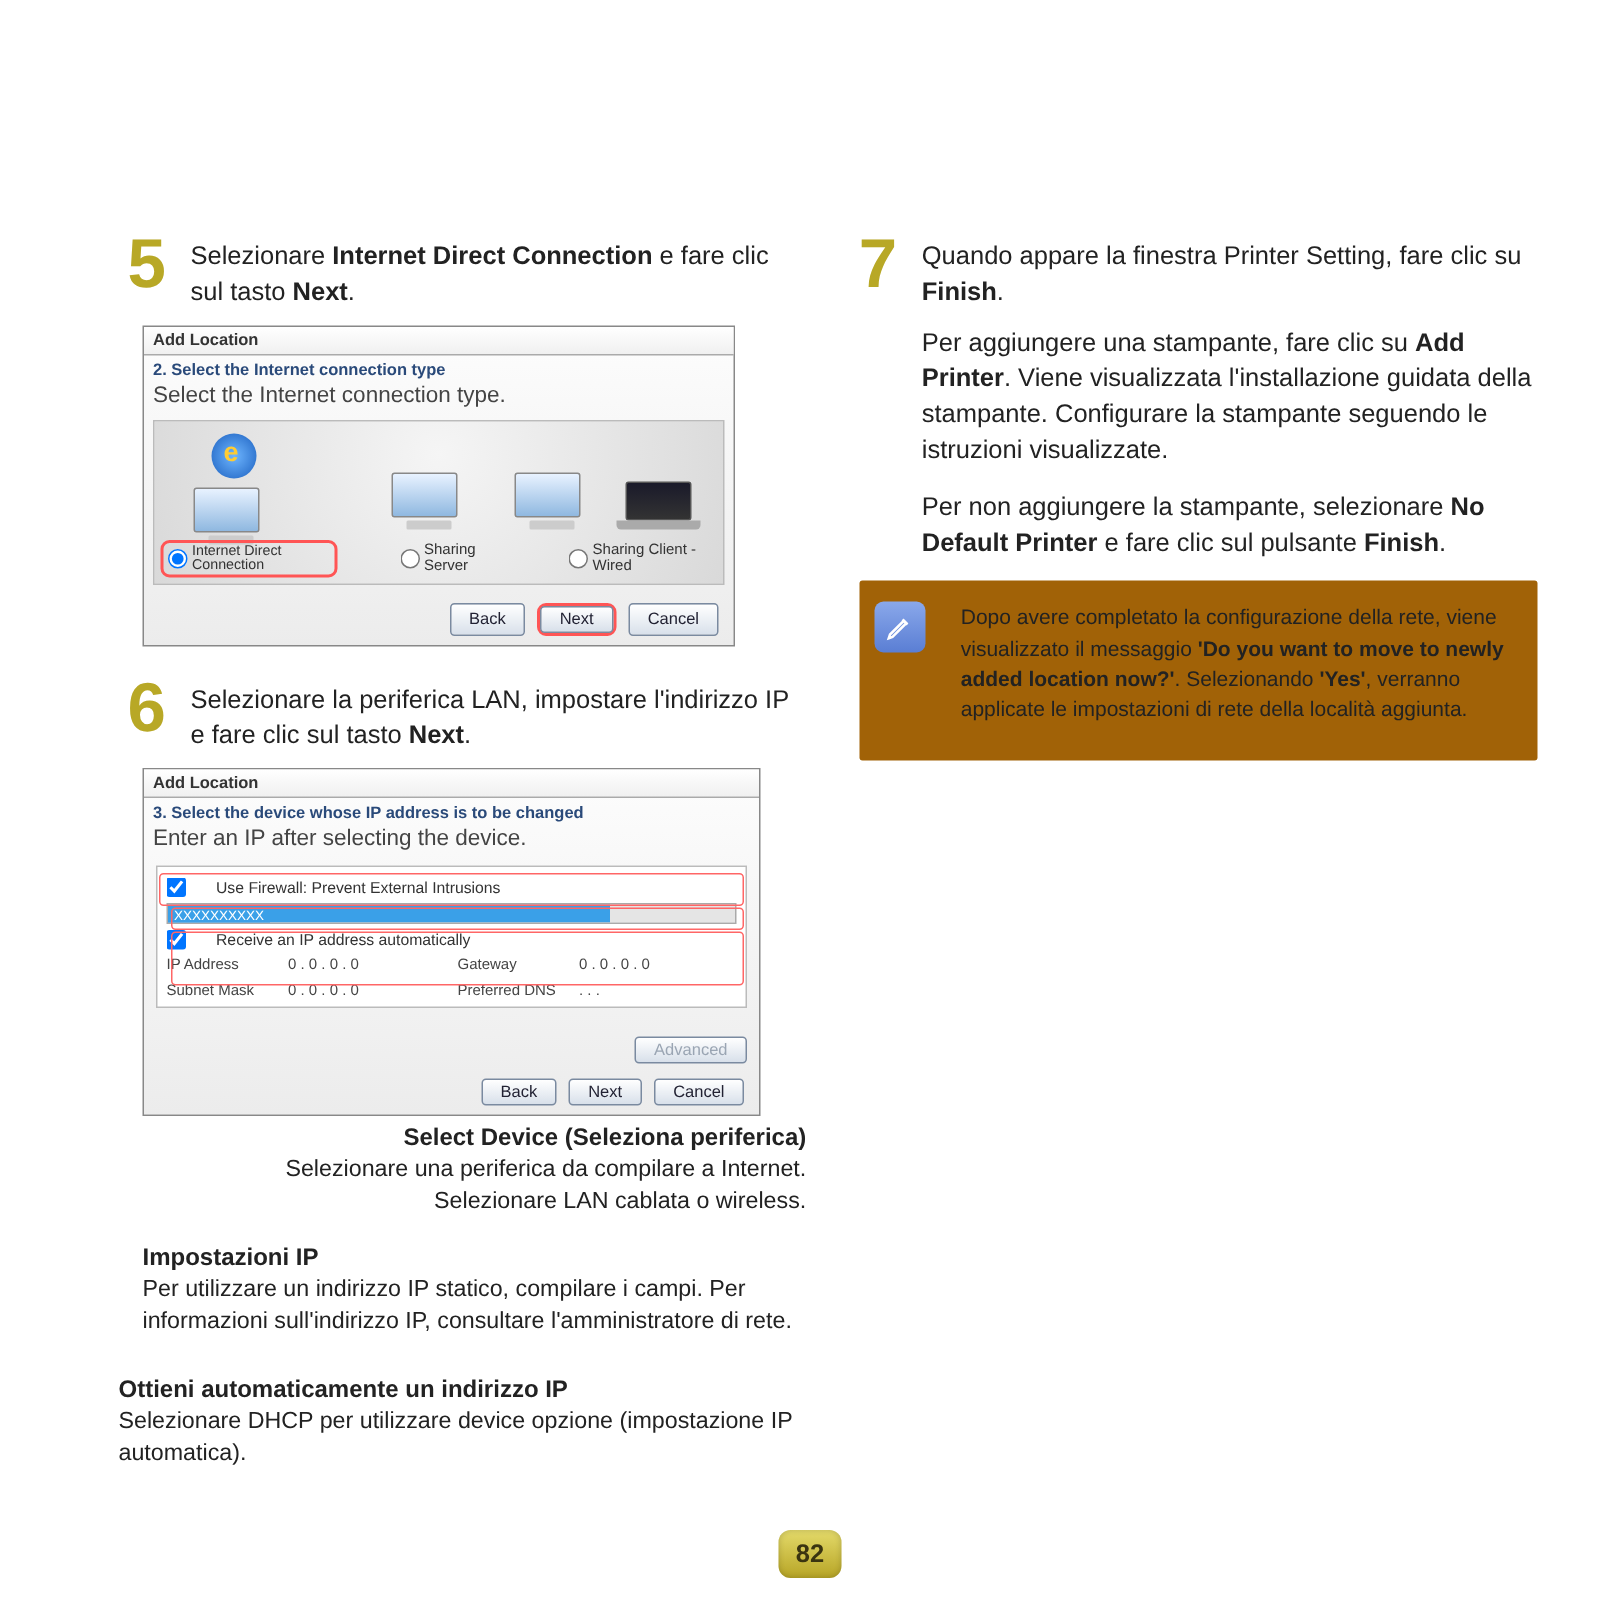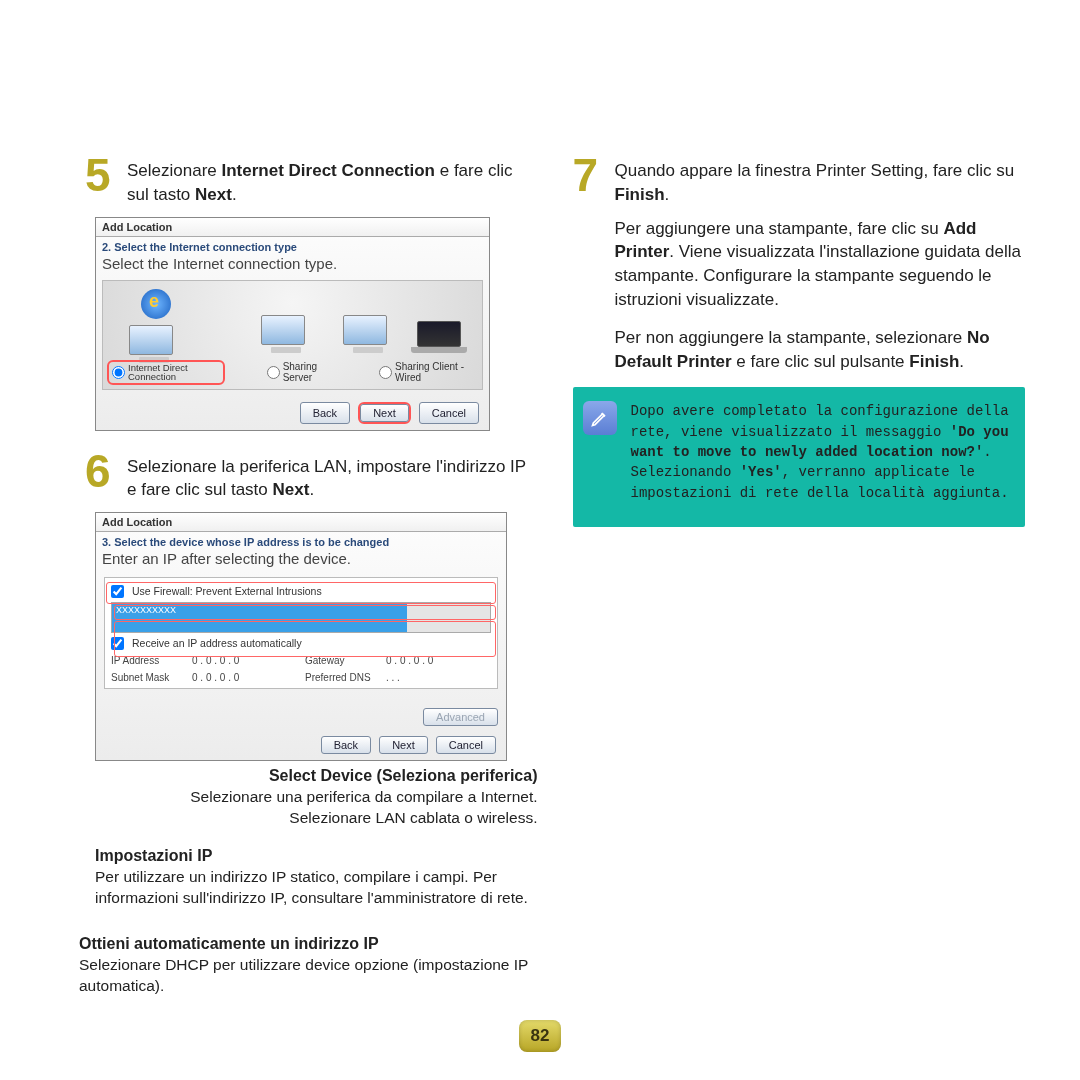--- a/index.html
+++ b/index.html
@@ -84,43 +84,43 @@
   .mini-btn{
     border:1px solid #7a8aa0;border-radius:3px;
     background:linear-gradient(#fff,#d8e0ea);
     padding:2px 12px;font-size:11px;color:#223;
   }
   .hl-next{border:2px solid #f55;border-radius:6px;padding:0;}
 
   
   .shot2 { width: 412px; margin: 8px 0 6px 10px; border:1px solid #888; background:linear-gradient(#fdfdfd,#ececec);font-size:11px;color:#333;position:relative;}
   .ipbox{margin:4px 8px;border:1px solid #bbb;background:#fff;padding:4px 6px;}
-  .ipbox label{display:flex;gap:8px;font-size:10.5px;color:#333;margin:3px 0;}
+  .ipbox label{display:flex;align-items:center;gap:20px;font-size:10.5px;color:#333;margin:3px 0;}
   .bar-row{display:flex;align-items:center;margin:4px 0;}
-  .bar{flex:1;height:31px;background:linear-gradient(90deg,#3aa0e8 0%,#3aa0e8 78%,#e5e5e5 78%);border:1px solid #aaa;}
+  .bar{flex:1;height:14px;background:linear-gradient(90deg,#3aa0e8 0%,#3aa0e8 78%,#e5e5e5 78%);border:1px solid #aaa;}
   .bar-lbl{background:#3aa0e8;color:#fff;font-size:9px;padding:0 4px;line-height:14px;}
   .ipgrid{display:grid;grid-template-columns:70px 1fr 70px 1fr;gap:4px 8px;font-size:10px;color:#444;align-items:center;margin-top:4px;}
   .ipgrid .val{background:#fff;border:0;font-family:inherit;font-size:10px;padding:1px 3px;}
   .advbtn{display:flex;justify-content:flex-end;padding:4px 8px;margin-top:15px;}
   .advbtn .mini-btn{color:#9aa5b3;}
 
   
   .redbox{position:absolute;border:1.5px solid #f66;border-radius:3px;pointer-events:none;}
 
   
   .callout-title{font-weight:bold;font-size:16px;margin:2px 0 2px 0;}
   .callout-text{font-size:15.5px;line-height:1.35;color:#222;margin-bottom:18px;}
   .callout-block{margin-left:10px;}
   .callout-block.indent1{margin-left:90px;text-align:right;}
   .callout-block.indent2{margin-left:0px;}
 
   .para{font-size:17px;line-height:1.4;margin:0 0 14px 42px;}
 
   
-  .note{display:flex;gap:14px;background:#14b8a6;padding:14px 14px 14px 10px;margin-left:0px;margin-top:4px;border-radius:2px;font-family:Liberation Mono, monospace;}
+  .note{display:flex;gap:24px;background:#a16207;padding:14px 14px 14px 10px;margin-left:0px;margin-top:4px;border-radius:2px;}
   .note-icon{
     width:34px;height:34px;border-radius:6px;flex:0 0 34px;
     background:linear-gradient(#8aa8ea,#5a7ed4);
     display:flex;align-items:center;justify-content:center;
   }
   .note-icon svg{width:20px;height:20px;}
   .note-body{font-size:14px;line-height:1.45;color:#222;}
   .note-body p{margin-bottom:10px;}
 
   

